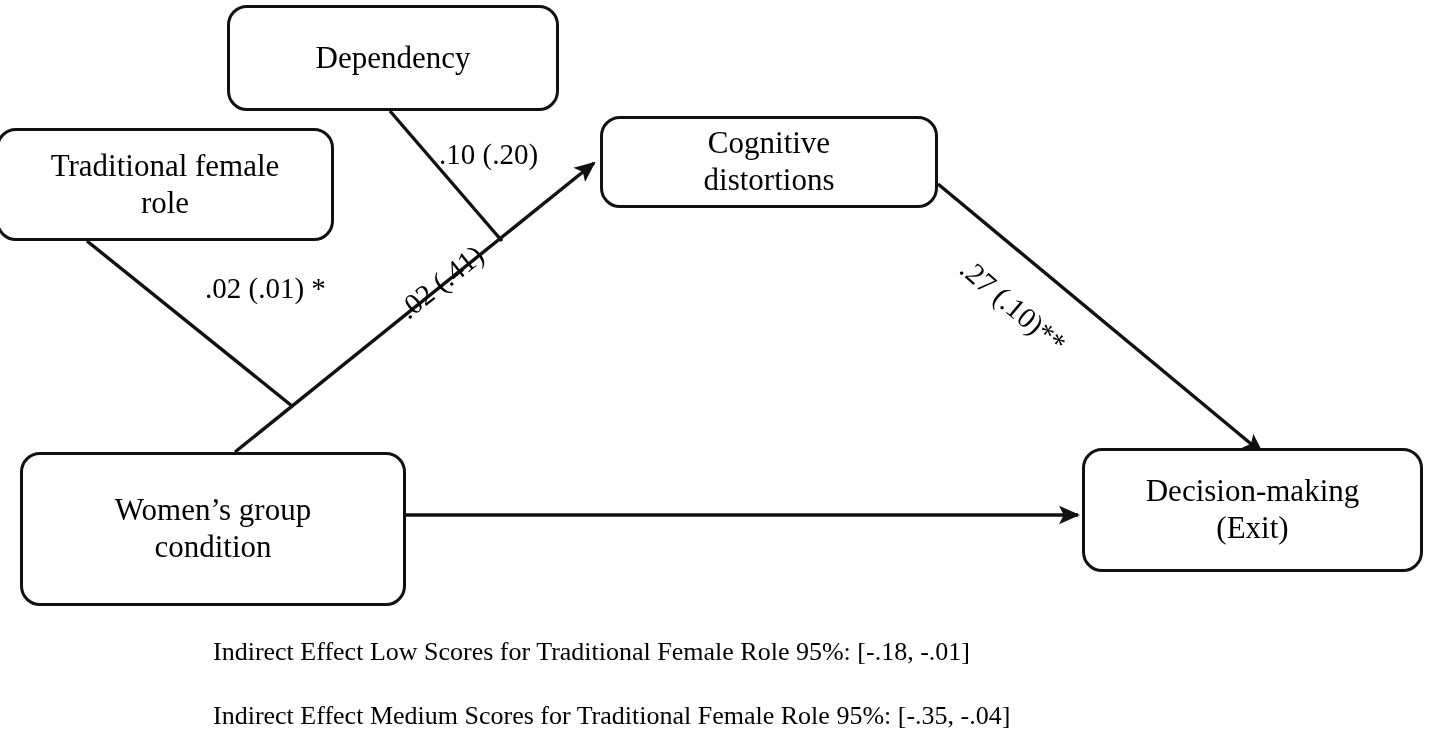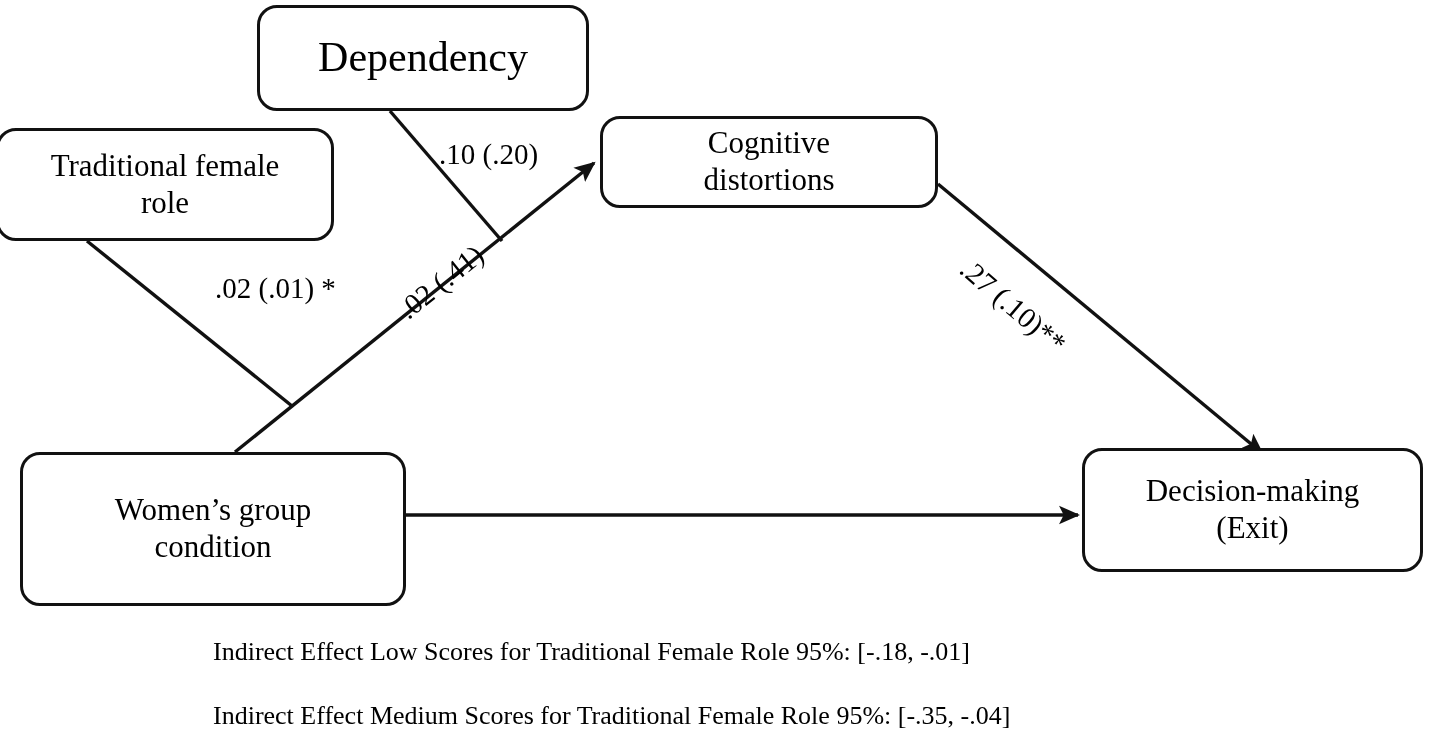--- a/index.html
+++ b/index.html
@@ -40,22 +40,21 @@
     line-height: 1.18;
     z-index: 3;
   }
   .node-label {
     display: block;
     white-space: pre-line;
     padding: 0 8px;
   }
   #node-dependency {
     left: 227px;  top: 5px;   width: 332px; height: 106px;
-    font-size: 42px;
-    margin-left: 30px;
+    font-size: 31px;
   }
   #node-traditional-female-role {
     left: -4px;   top: 128px; width: 338px; height: 113px;
     font-size: 31px;
   }
   #node-cognitive-distortions {
     left: 600px;  top: 116px; width: 338px; height: 92px;
     font-size: 31px;
   }
   #node-womens-group-condition {
@@ -70,21 +69,21 @@
     position: absolute;
     font-size: 29px;
     white-space: nowrap;
     z-index: 4;
     color: #000000;
   }
   #label-dependency-path {
     left: 439px; top: 138px;
   }
   #label-tfr-path {
-    left: 215px; top: 272px;
+    left: 205px; top: 272px;
   }
   #label-a-path {
     left: 392px; top: 300px;
     transform: rotate(-38.5deg);
     transform-origin: left top;
   }
   #label-b-path {
     left: 975px; top: 252px;
     transform: rotate(40.5deg);
     transform-origin: left top;

